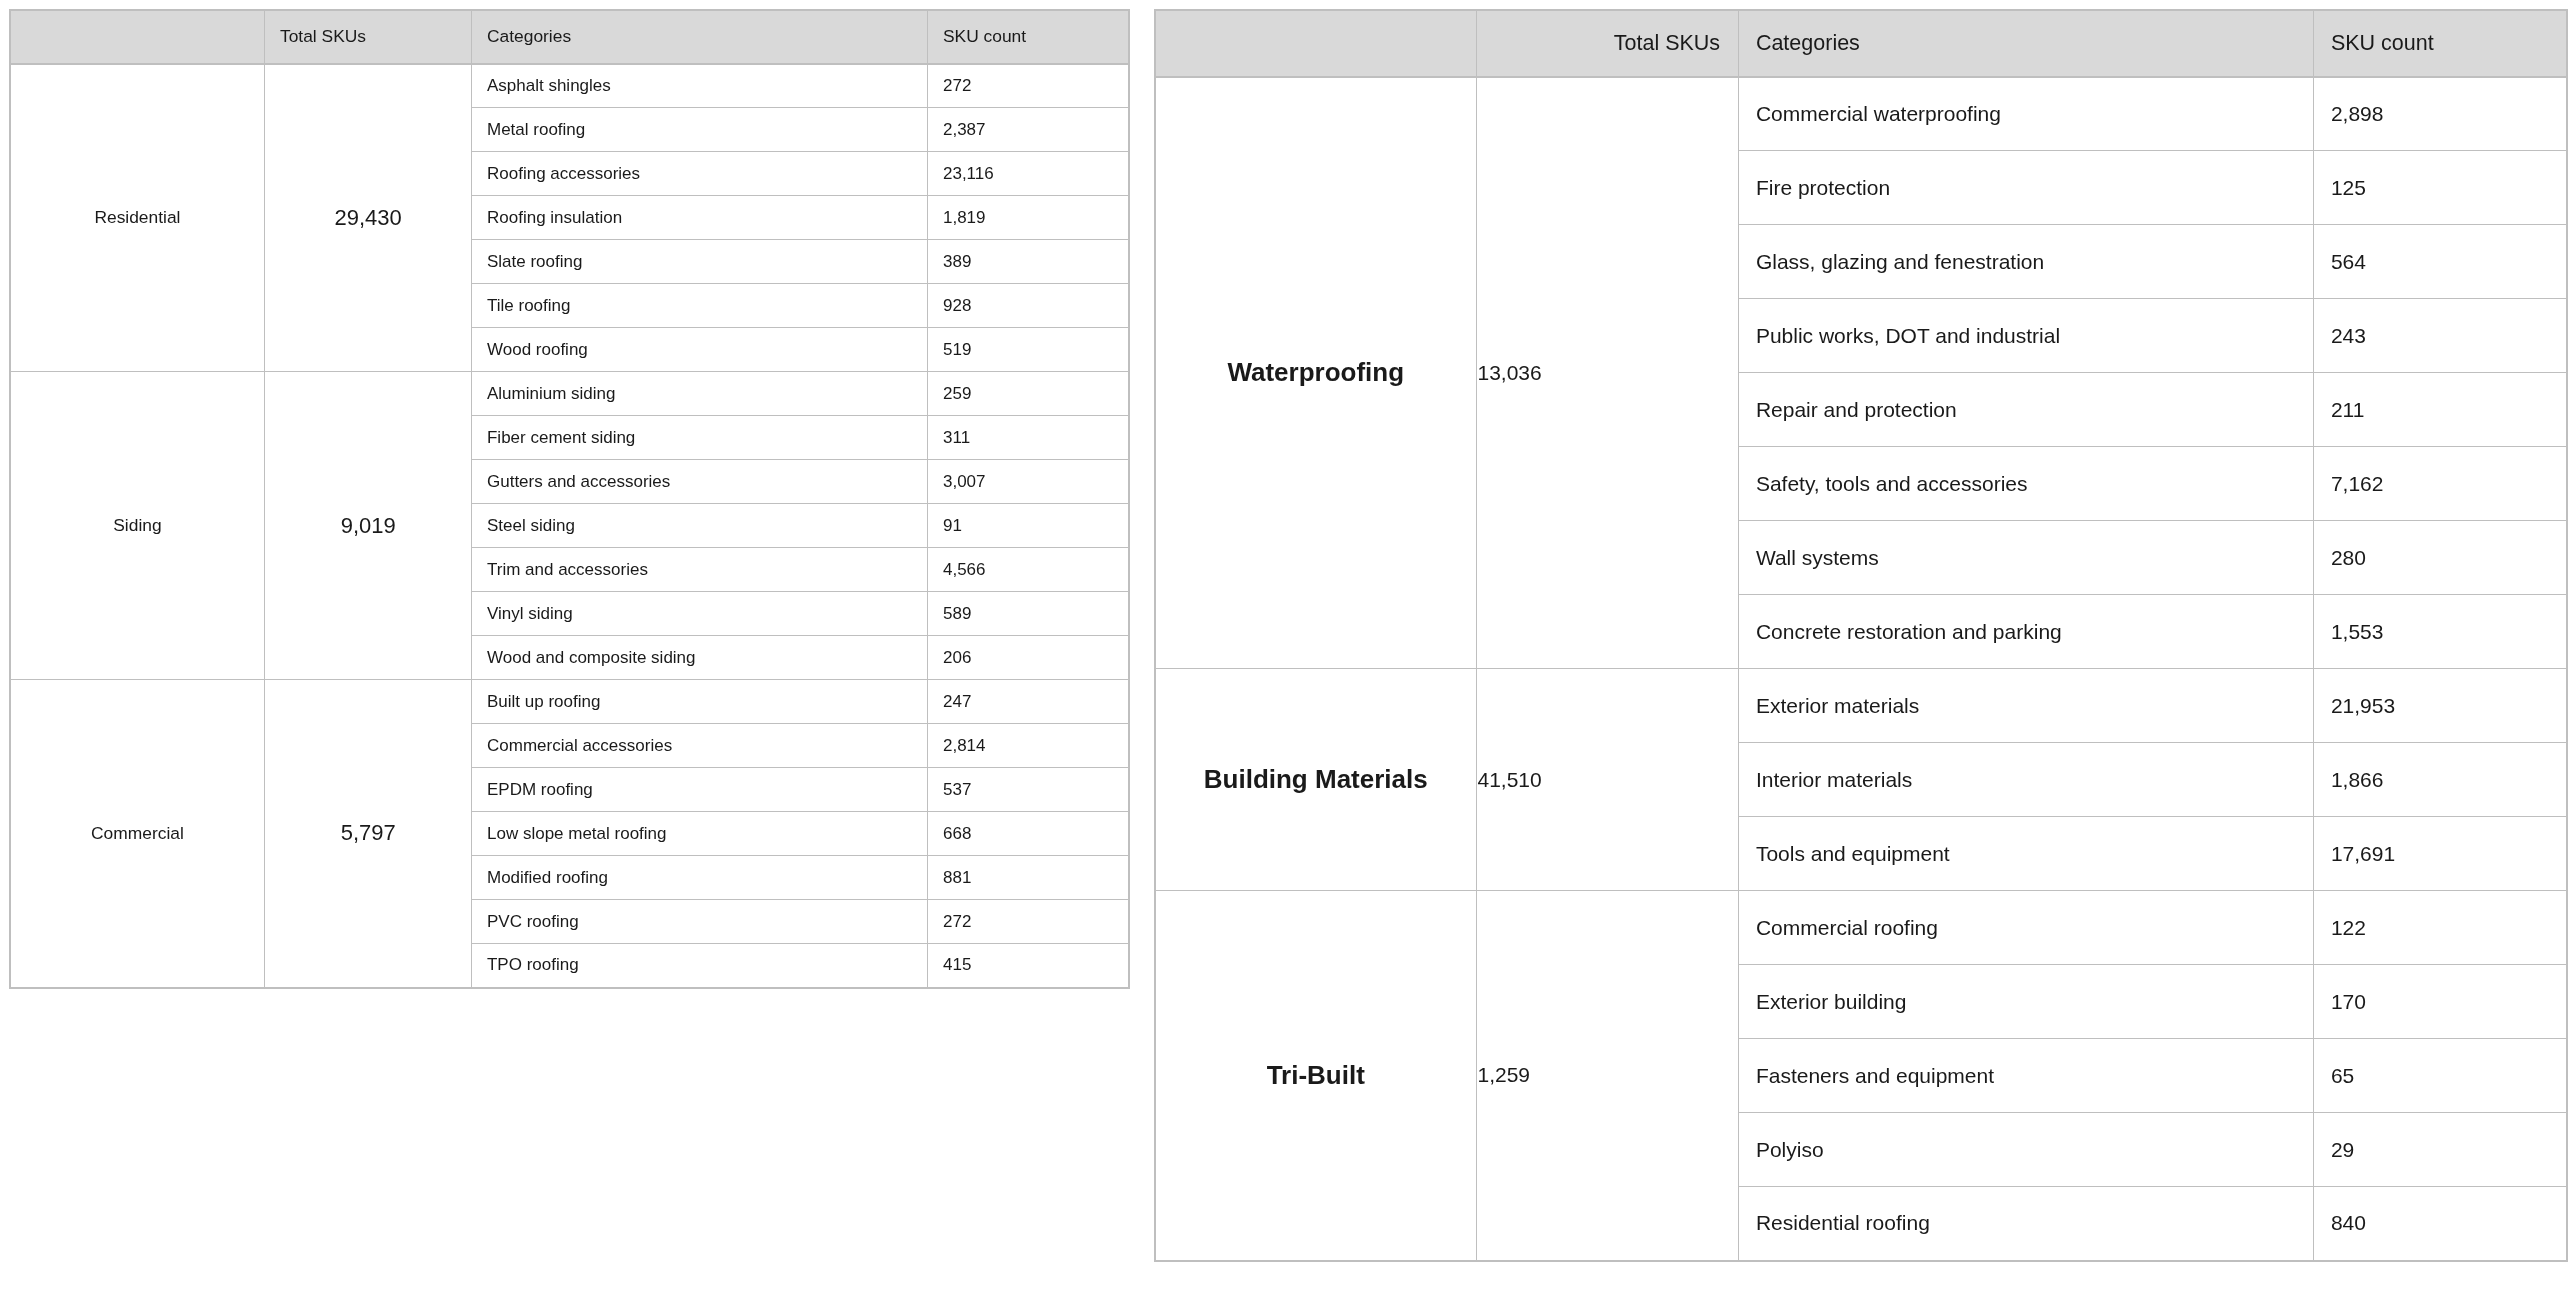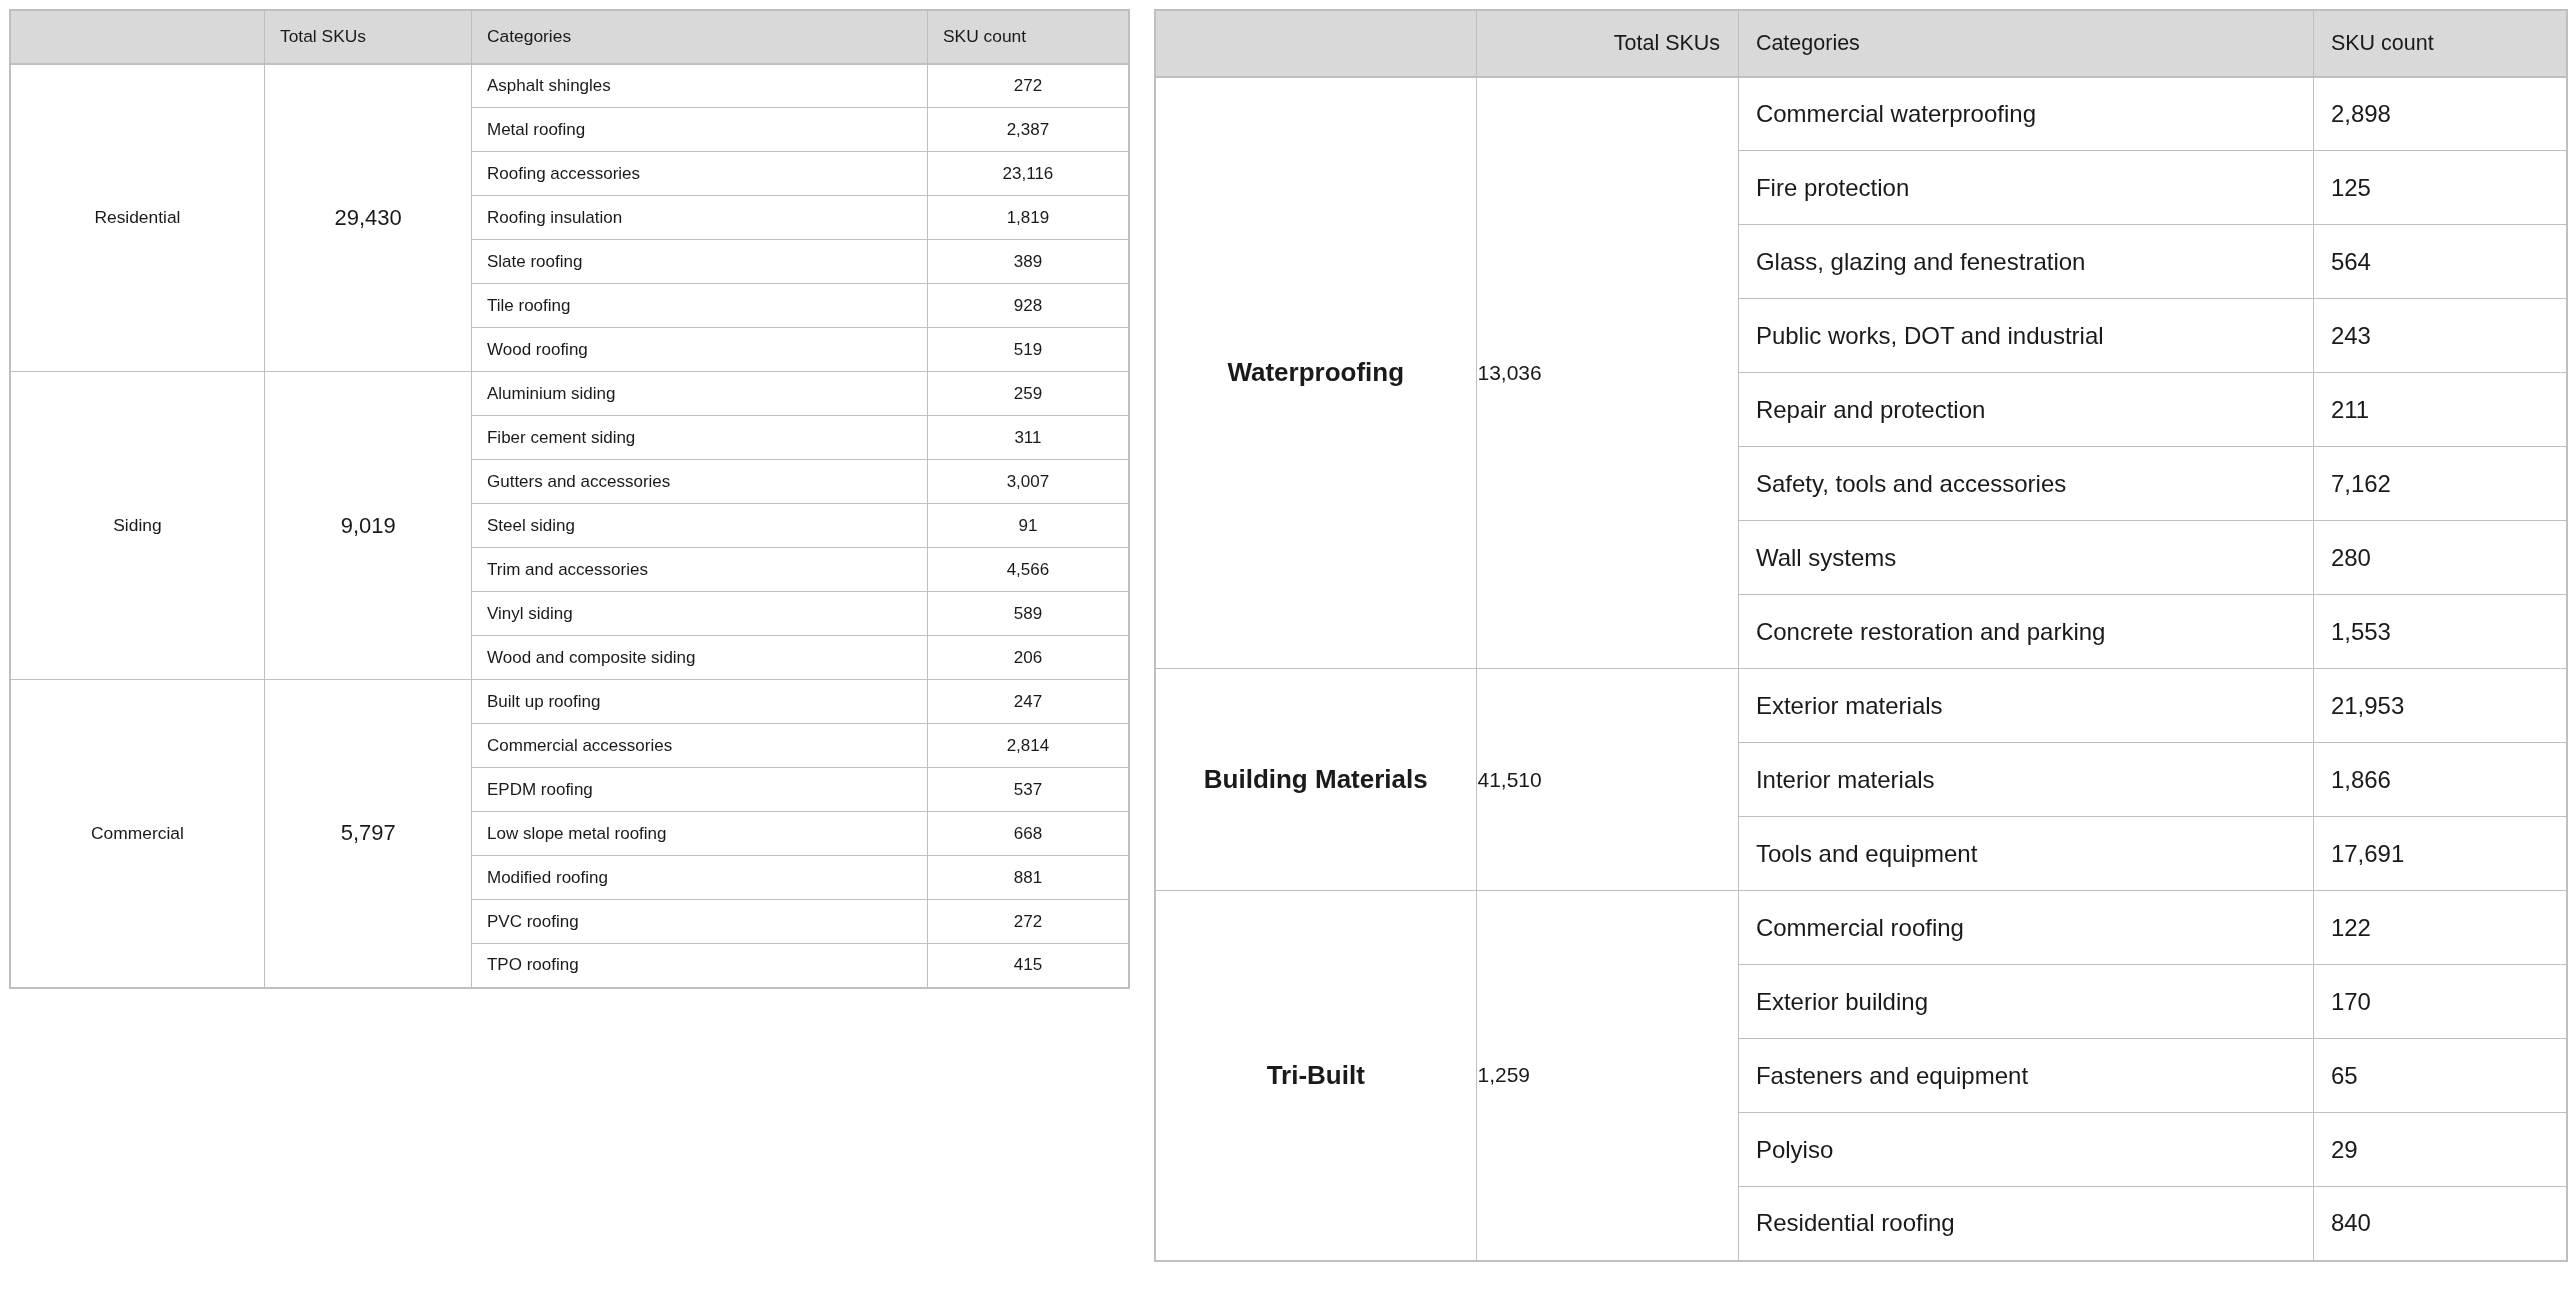--- a/index.html
+++ b/index.html
@@ -76,21 +76,21 @@
   }
   #table-left td.total-cell {
     text-align: center;
     font-size: 22px;
   }
   #table-left td.cat-cell {
     text-align: left;
     padding: 0 14.8px;
   }
   #table-left td.count-cell {
-    text-align: center;
+    text-align: left;
     padding: 0 14.8px;
   }
 
   
   #table-right {
     left: 1154px;
     top: 8.7px;
     width: 1411px;
   }
   #table-right col.c-group  { width: 321px; }
@@ -103,21 +103,21 @@
     font-size: 21.5px;
     padding: 0 17.4px;
   }
   #table-right thead th.h-group { }
   #table-right thead th.h-total { text-align: right; }
   #table-right thead th.h-cat   { text-align: left; }
   #table-right thead th.h-count { text-align: left; }
 
   #table-right td {
     height: 74px;
-    font-size: 24px;
+    font-size: 21px;
   }
   #table-right td.group-cell {
     text-align: center;
     font-weight: bold;
     font-size: 26px;
   }
   #table-right td.total-cell {
     text-align: left;
     font-size: 21px;
   }

